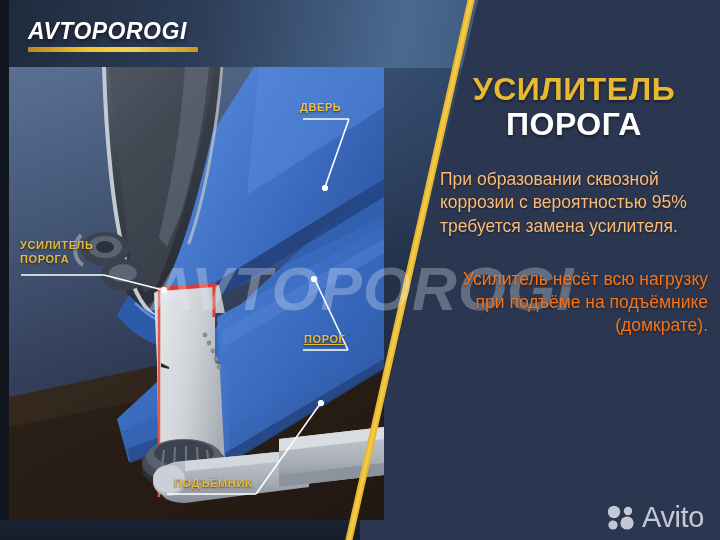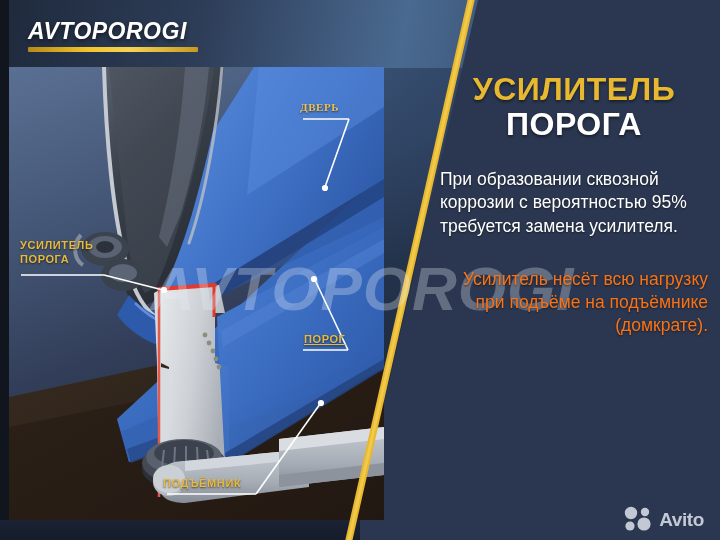--- a/index.html
+++ b/index.html
@@ -135,61 +135,61 @@
     color: #ffffff;
     letter-spacing: .5px;
     text-shadow: 0 2px 3px rgba(0,0,0,.45);
   }
   .para {
     font-size: 17.5px;
     line-height: 1.32;
     margin-bottom: 30px;
     text-shadow: 0 1px 2px rgba(0,0,0,.5);
   }
-  .para.gold  { color: #ffffff; }
+  .para.gold  { color: #fdba74; }
   .para.white { color: #f97316; text-align: right; }
 
   
   .callout {
     position: absolute;
     z-index: 35;
     font-size: 11px;
     font-weight: bold;
     color: #e9b93a;
     letter-spacing: .6px;
     line-height: 1.25;
     text-shadow: 0 1px 2px rgba(0,0,0,.6);
     white-space: nowrap;
   }
   .callout.c-usilitel { left: 20px;  top: 239px; }
-  .callout.c-dver     { left: 300px; top: 101px; color: #f0c24c; font-family: Liberation Serif, serif; }
+  .callout.c-dver     { left: 300px; top: 101px; color: #f0c24c; }
   .callout.c-porog    { left: 304px; top: 333px; text-decoration: underline; }
-  .callout.c-podemnik { left: 163px; top: 477px; }
+  .callout.c-podemnik { left: 174px; top: 477px; }
 
   .leaders {
     position: absolute;
     left: 0; top: 0;
     width: 720px; height: 540px;
     z-index: 34;
     pointer-events: none;
   }
 
   
   .avito {
     position: absolute;
     right: 16px;
     bottom: 8px;
     z-index: 40;
     display: flex;
     align-items: center;
     gap: 5px;
   }
   .avito-word {
-    font-size: 19px;
-    font-weight: bold;
+    font-size: 29px;
+    font-weight: normal;
     color: #c3c9d4;
     letter-spacing: -.4px;
     line-height: 1;
   }
 </style>
 </head>
 <body>
 
 <div id="stage">
 

